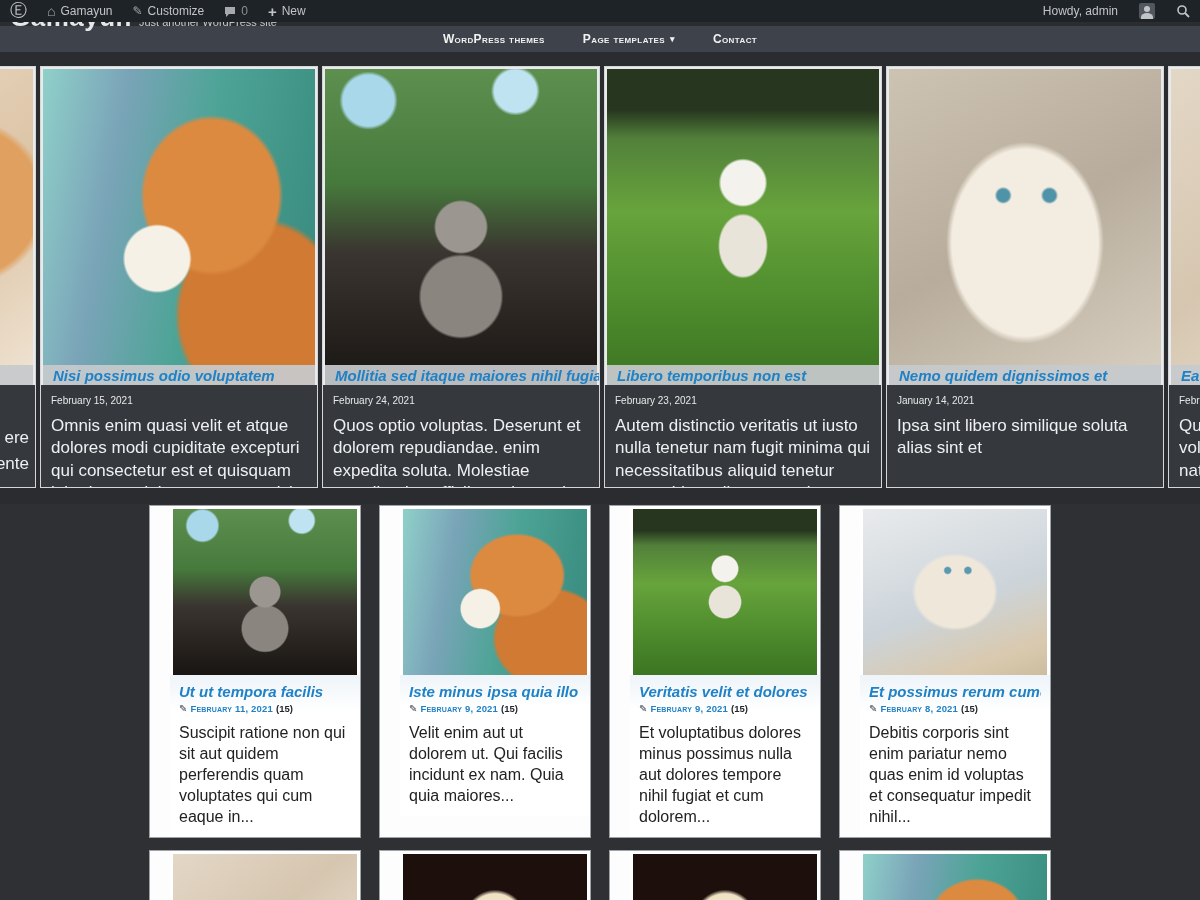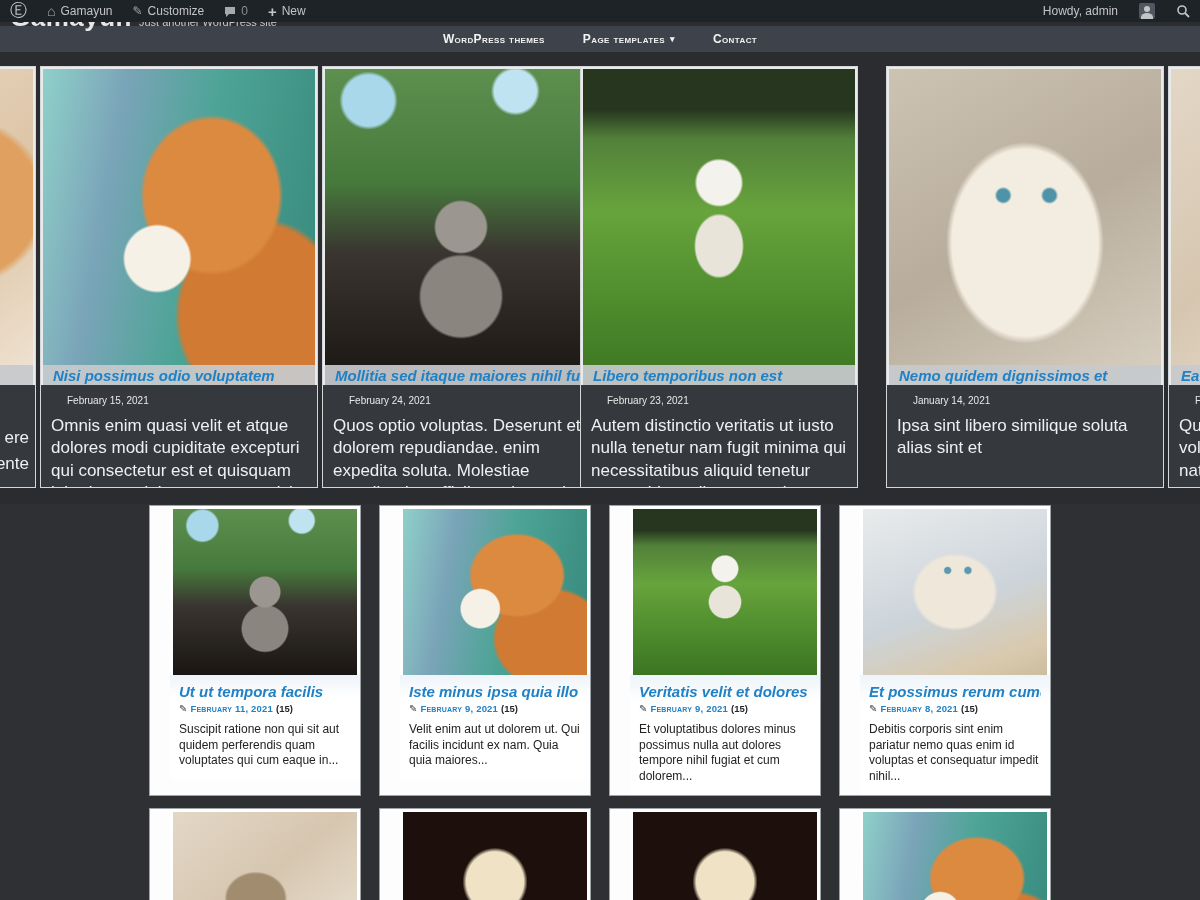--- a/index.html
+++ b/index.html
@@ -36,38 +36,38 @@
   
   .slider { position:relative; height:452px; background:#2a2c30; }
   .hero-card { position:absolute; top:14px; width:278px; height:422px; background:#35383d;
     border:1px solid #d4d6d8; overflow:hidden; }
   .hero-imgwrap { padding:2px 2px 0 2px; background:#e9eaeb; }
   .hero-img { height:316px; position:relative; }
   .hero-titlebar { position:absolute; bottom:0; left:0; right:0; height:20px; background:rgba(198,201,204,.93);
     display:flex; align-items:center; padding:0 10px; }
   .hero-title { color:#1f81c6; font-style:italic; font-weight:bold; font-size:15px; white-space:nowrap; cursor:pointer; }
   .hero-body { padding:7px 10px 10px 10px; position:relative; }
-  .hero-date { color:#e8e8e8; font-size:10px; margin:3px 0 9px 16px; }
+  .hero-date { color:#e8e8e8; font-size:10px; margin:3px 0 9px 0; }
   .hero-excerpt { color:#eef0f1; font-size:17px; line-height:1.32; }
   .frag-right { position:absolute; right:6px; top:40px; text-align:right; white-space:pre-line;
     color:#eef0f1; font-size:17px; line-height:1.5; }
   .frag-left { white-space:pre-line; }
 
   
   .grid { width:902px; margin:0 auto; padding-top:1px; display:flex; flex-wrap:wrap; column-gap:18px; row-gap:12px; }
   .card { width:212px; background:#fdfdfe; border:1px solid #9ea3a8;padding-left:20px; }
   .card-imgwrap { padding:3px 3px 0 3px; background:#fff; }
   .card-img { height:166px; }
   .card-body { padding:8px 9px 10px 9px; background:linear-gradient(#eef4f9, #ffffff 22%); }
   .card-title { color:#1f81c6; font-style:italic; font-weight:bold; font-size:15px; line-height:1.25; cursor:pointer; white-space:nowrap; overflow:hidden; }
   .card-meta { margin:1px 0 8px 0; font-size:9.5px; display:flex; align-items:center; gap:3px; }
   .meta-pencil { color:#3c434a; font-size:10px; }
   .meta-date { color:#1f81c6; font-variant:small-caps; font-weight:bold; letter-spacing:.2px; }
   .meta-count { color:#23282d; font-weight:bold; }
-  .card-excerpt { color:#222; font-size:12px; line-height:1.32; }
+  .card-excerpt { color:#222; font-size:16px; line-height:1.32; }
 
   
   .img-groom { background:
     radial-gradient(circle at 42% 60%, #f6f1e6 0 13%, rgba(246,241,230,0) 14%),
     radial-gradient(ellipse at 62% 40%, #dd8a41 0 28%, rgba(221,138,65,0) 30%),
     radial-gradient(ellipse at 80% 78%, #d07a33 0 26%, rgba(208,122,51,0) 28%),
     linear-gradient(100deg, #8fd0c9 0%, #7aa4b8 26%, #4da496 55%, #37897c 100%); }
   .img-bench { background:
     radial-gradient(circle at 50% 50%, #9b968f 0 12%, rgba(155,150,143,0) 13%),
     radial-gradient(circle at 50% 72%, #8a857e 0 15%, rgba(138,133,126,0) 16%),
@@ -192,21 +192,21 @@
             <h2 class="hero-title">Mollitia sed itaque maiores nihil fugiat ad</h2>
           </div>
         </div>
       </div>
       <div class="hero-body">
         <div class="hero-date">February 24, 2021</div>
         <p class="hero-excerpt">Quos optio voluptas. Deserunt et dolorem repudiandae. enim expedita soluta. Molestiae repudiandae officiis veniam enim at. sint neque non quaerat</p>
       </div>
     </article>
 
-    <article class="hero-card" style="left:580px">
+    <article class="hero-card" style="left:604px">
       <div class="hero-imgwrap">
         <div class="hero-img img-grass" title="kitten-walking-on-grass">
           <div class="hero-titlebar">
             <h2 class="hero-title">Libero temporibus non est</h2>
           </div>
         </div>
       </div>
       <div class="hero-body">
         <div class="hero-date">February 23, 2021</div>
         <p class="hero-excerpt">Autem distinctio veritatis ut iusto nulla tenetur nam fugit minima qui necessitatibus aliquid tenetur eum quidem ullam corporis suscipit tenetur neque quo ut minima ut nisi magni voluptatum sequi...</p>

